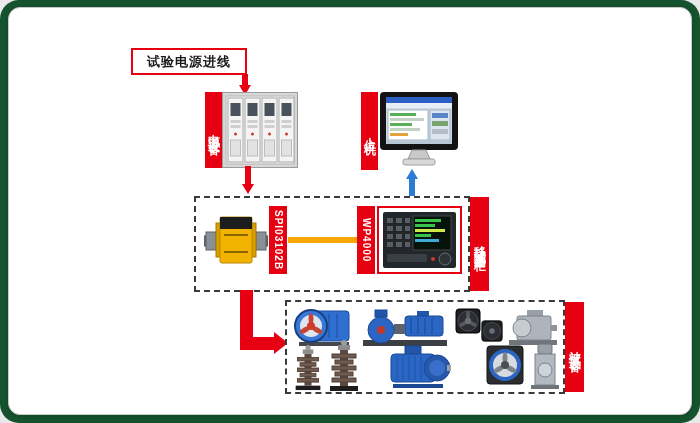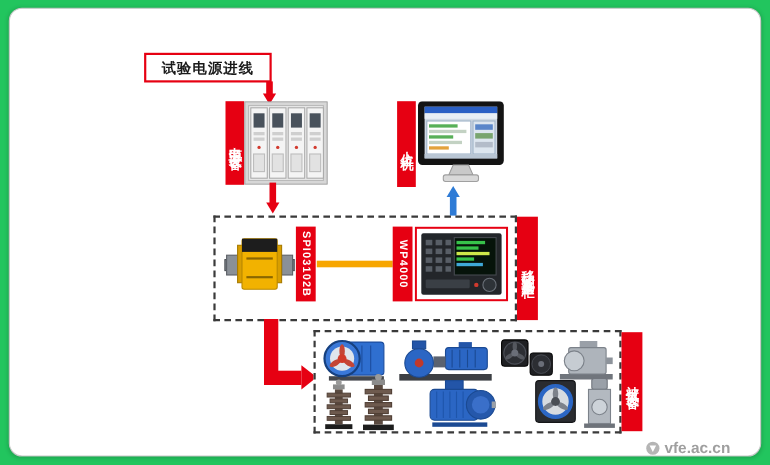--- a/index.html
+++ b/index.html
@@ -1,18 +1,18 @@
 <!DOCTYPE html>
 <html style="--red: #e60012; --orange: #f7a600; --blue: #2e7bd6;"><head>
 <meta charset="utf-8">
 <style>
   * { margin:0; padding:0; box-sizing:border-box; }
   html,body { width:700px; height:423px; overflow:hidden; background:#e9e9e9;
               font-family:"Liberation Sans", sans-serif; }
-  .stage { position:relative; width:700px; height:423px; background:#22c55e; }
+  .stage { position:relative; width:700px; height:423px; background:#14532d;border-radius:19px; }
   .card  { position:absolute; left:8px; top:7px; width:684px; height:408px;
            background:#fff; border:1px solid #c8c8c8; border-radius:12px;
            box-shadow:0 1px 4px rgba(0,0,0,.18); }
   .inlet { position:absolute; left:122px; top:40px; width:116px; height:27px;
            border:2px solid var(--red,#e60012); background:#fff;
            display:flex; align-items:center; justify-content:center; }
   .inlet-text { font-size:13px; font-weight:bold; color:#1a1a1a; letter-spacing:1px; white-space:nowrap; }
   .vlabel { position:absolute; background:var(--red,#e60012); color:#fff;
             writing-mode:vertical-rl; display:flex; align-items:center; justify-content:center;
             font-weight:bold; }
@@ -259,22 +259,15 @@
       <circle cx="20" cy="21" r="4" fill="#4a4e55"></circle>
     </svg>
 
     <svg class="img" style="left:520px;top:334px" width="32" height="48" viewBox="0 0 32 48">
       <rect x="2" y="43" width="28" height="4" fill="#6e737a"></rect>
       <rect x="9" y="2" width="14" height="10" rx="2" fill="#9aa0a8" stroke="#70757c"></rect>
       <rect x="6" y="12" width="20" height="31" fill="#b3b9c0" stroke="#7c828a"></rect>
       <circle cx="16" cy="28" r="7" fill="#cdd3d9" stroke="#7c828a"></circle>
     </svg>
 
-    <div class="wm">
-      <svg width="13" height="13" viewBox="0 0 13 13">
-        <circle cx="6.5" cy="6.5" r="6" fill="#b5b5b5"></circle>
-        <polygon points="3.5,4 6.5,10 9.5,4" fill="#ffffff"></polygon>
-      </svg>
-      <span>vfe.ac.cn</span>
-    </div>
 
   </div>
 </div>
 
 </body></html>

